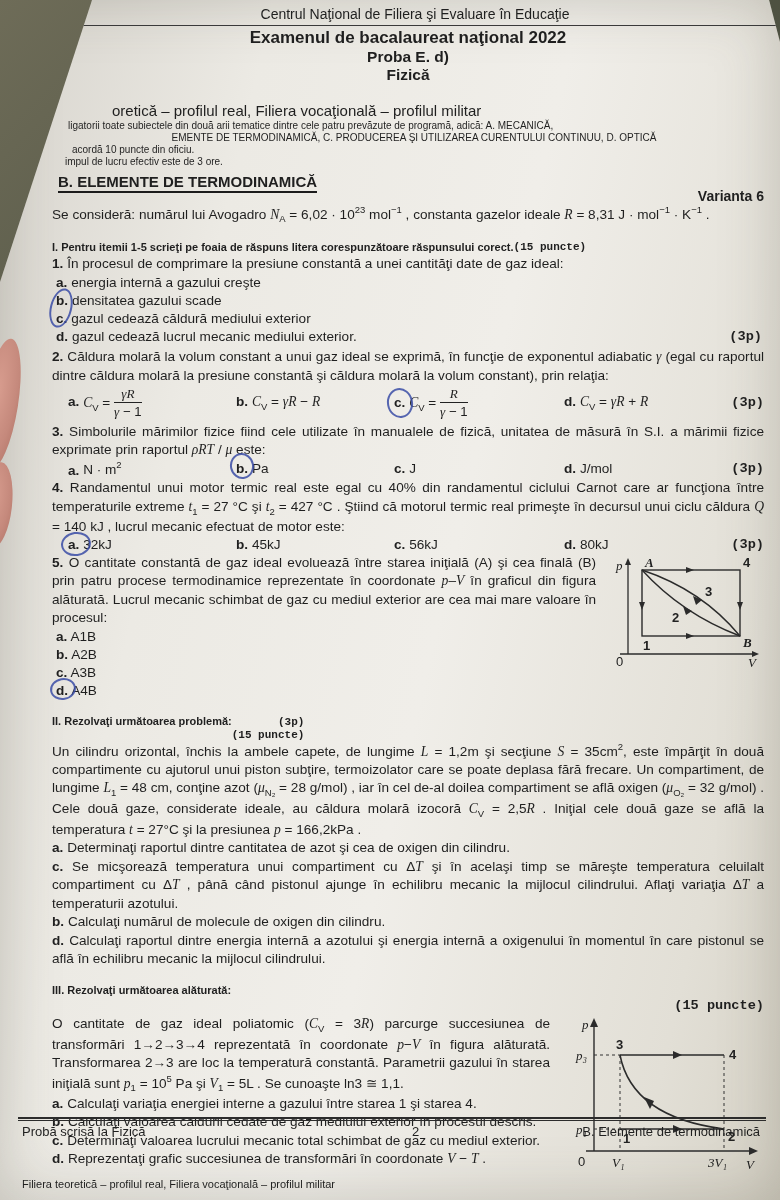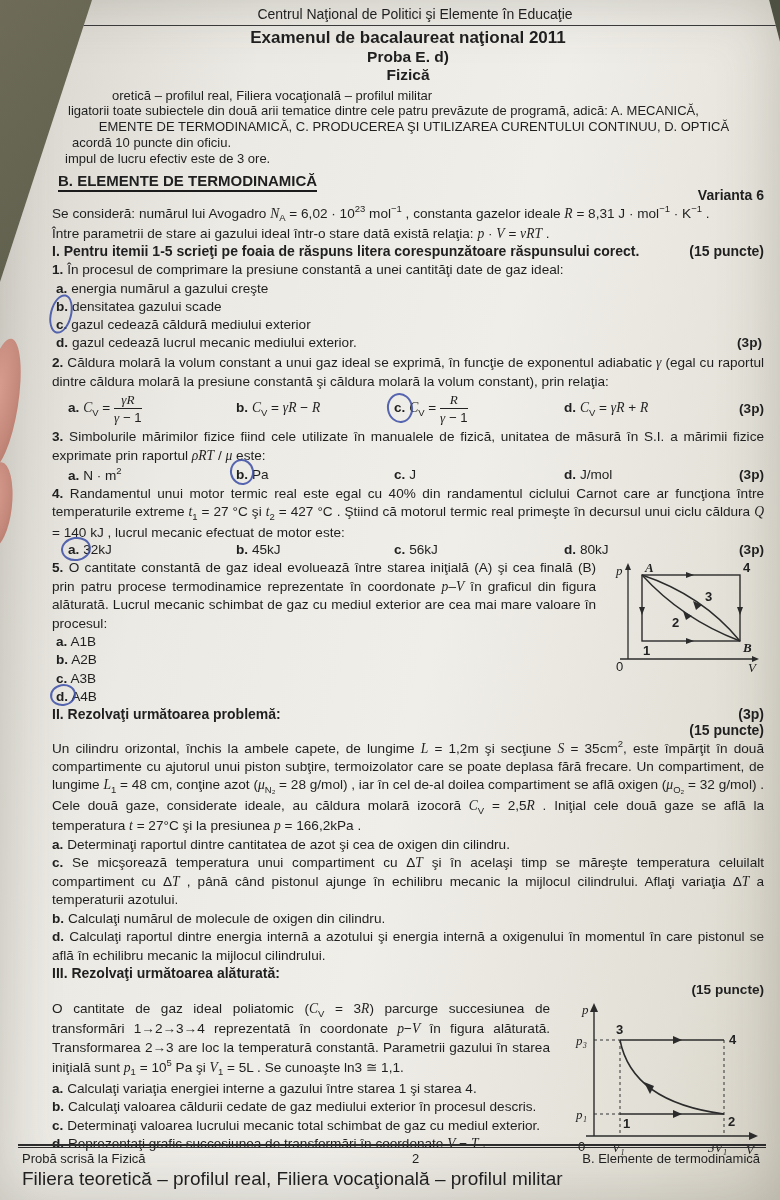--- a/index.html
+++ b/index.html
@@ -22,36 +22,36 @@
   .curl.c2 { left:26px; top:14px; background:#c9c5ba; width:2px; }
   .curl.c3 { left:37px; top:6px; background:#efede7; }
   .finger { position:absolute; background:radial-gradient(ellipse at 35% 40%, #d89d8f 0%, #c5897c 60%, #b17466 100%); border-radius:50%; z-index:6; }
   .f1 { left:-16px; top:338px; width:34px; height:132px; transform:rotate(9deg); }
   .f2 { left:-18px; top:462px; width:30px; height:86px; transform:rotate(6deg); }
 
   
   .inst { text-align:center; font-size:14px; padding-bottom:3px; border-bottom:1.6px solid #3a3a3a; margin:0 -16px 2px -2px; }
   .exam-title { text-align:center; font-size:17px; font-weight:bold; margin-top:2px; }
   .proba, .subject { text-align:center; font-size:15.5px; font-weight:bold; line-height:1.18; }
-  .profile-frag { font-size:13px; line-height:1.2; padding-left:60px; margin-top:3px; }
-  .note { font-size:13px; line-height:1.22; }
+  .profile-frag { font-size:15px; line-height:1.2; padding-left:60px; margin-top:17px; }
+  .note { font-size:10px; line-height:1.22; }
   .n1 { padding-left:16px; } .n2 { padding-left:12px;text-align:center; } .n3 { padding-left:20px; } .n4 { padding-left:13px; }
 
   .bhead-row { display:flex; justify-content:space-between; align-items:flex-start; margin-top:5px; }
   .bhead { font-size:15px; font-weight:bold; border-bottom:2px solid #1c1c1c; padding-bottom:1px; margin-left:6px; }
   .variant { font-size:14px; font-weight:bold; padding-top:15px; }
 
   .line { font-size:13.6px; line-height:1.36; }
   .just { text-align:justify; }
   i { font-family:"Liberation Serif", serif; font-style:italic; }
   sub,sup { font-size:9.5px;text-align:right; }
-  .pts { font-weight:bold; white-space:nowrap; }
+  .pts { font-weight:bold; white-space:nowrap;font-family:Liberation Mono, monospace; }
   .right { text-align:right; }
 
-  .part-head { display:flex; justify-content:space-between; font-size:14px; font-weight:bold; margin-top:0; }
+  .part-head { display:flex; font-size:11px; font-weight:bold; margin-top:15px; }
   .qblock { margin-top:2px; }
   .qnum { font-weight:bold; }
   .okey { font-weight:bold; }
   .opt { font-size:13.6px; line-height:1.33; padding-left:4px; }
   .opt-flex { display:flex; justify-content:space-between; padding-right:2px; }
   .opt-grid { display:grid; grid-template-columns:168px 158px 170px 1fr 44px; align-items:center; font-size:13.6px; padding-left:4px;margin-left:12px; }
   .opt-grid .pts { text-align:right; }
   .frac { display:inline-flex; flex-direction:column; vertical-align:middle; text-align:center; font-size:13.2px; line-height:1.15; margin:1px 0; }
   .frac .fn { border-bottom:1.3px solid #222; padding:0 4px 1px; }
   .frac .fd { padding-top:1px; }
@@ -71,58 +71,57 @@
   .fig text.it { font-family:"Liberation Serif",serif; font-style:italic; }
   .fig text.st { font-weight:600; }
 
   .sec-head-stack { text-align:right; }
   .clear { clear:both; }
 
   .footer { position:absolute; left:18px; right:14px; bottom:10px; z-index:4; }
   .frule { border-top:2.4px solid #2c2c2c; border-bottom:1px solid #2c2c2c; height:4px; margin-bottom:3px; }
   .frow { display:flex; font-size:13px; line-height:1.3; }
   .fl { flex:1.4; padding-left:4px; } .fc { flex:.4; text-align:center; } .fr { flex:1.2; text-align:right; padding-right:6px; }
-  .fl2 { font-size:19px; padding-left:4px; }
+  .fl2 { font-size:11px; padding-left:4px;margin-top:37px; }
 </style>
 </head>
 <body>
 
 <div class="page">
   <div class="curl c1"></div>
   <div class="curl c2"></div>
   <div class="curl c3"></div>
 
   <div class="content">
 
-    <div class="inst">Centrul Naţional de Politici şi Elemente în Educaţie</div>
-    <div class="exam-title">Examenul de bacalaureat naţional 2011</div>
+    <div class="inst">Centrul Naţional de Filiera şi Evaluare în Educaţie</div>
+    <div class="exam-title">Examenul de bacalaureat naţional 2022</div>
     <div class="proba">Proba E. d)</div>
     <div class="subject">Fizică</div>
 
     <div class="profile-frag">oretică – profilul real, Filiera vocaţională – profilul militar</div>
     <div class="note n1">ligatorii toate subiectele din două arii tematice dintre cele patru prevăzute de programă, adică: A. MECANICĂ,</div>
     <div class="note n2">EMENTE DE TERMODINAMICĂ, C. PRODUCEREA ŞI UTILIZAREA CURENTULUI CONTINUU, D. OPTICĂ</div>
     <div class="note n3">acordă 10 puncte din oficiu.</div>
     <div class="note n4">impul de lucru efectiv este de 3 ore.</div>
 
     <div class="bhead-row">
       <span class="bhead">B. ELEMENTE DE TERMODINAMICĂ</span>
       <span class="variant">Varianta 6</span>
     </div>
     <div class="line">Se consideră: numărul lui Avogadro <i>N</i><sub>A</sub> = 6,02 · 10<sup>23</sup> mol<sup>−1</sup> ,  constanta gazelor ideale <i>R</i> = 8,31 J · mol<sup>−1</sup> · K<sup>−1</sup> .</div>
-    <div class="line">Între parametrii de stare ai gazului ideal într-o stare dată există relaţia:  <i>p</i> · <i>V</i> = <i>νRT</i> .</div>
 
     <div class="part-head">
       <span>I. Pentru itemii 1-5 scrieţi pe foaia de răspuns litera corespunzătoare răspunsului corect.</span>
       <span class="pts">(15 puncte)</span>
     </div>
 
     <div class="qblock">
       <div class="line"><span class="qnum">1.</span> <span>În procesul de comprimare la presiune constantă a unei cantităţi date de gaz ideal:</span></div>
-      <div class="opt"><span class="okey">a.</span> <span>energia numărul a gazului creşte</span></div>
+      <div class="opt"><span class="okey">a.</span> <span>energia internă a gazului creşte</span></div>
       <div class="opt"><span class="okey">b.</span> <span>densitatea gazului scade</span></div>
       <div class="opt"><span class="pen okey"><span class="ring ring-q1c"></span><span>c.</span></span> <span>gazul cedează căldură mediului exterior</span></div>
       <div class="opt opt-flex">
           <span><span class="okey">d.</span> <span>gazul cedează lucrul mecanic mediului exterior.</span></span>
           <span class="pts">(3p)</span>
         </div>
     </div>
 
     <div class="qblock just">
       <div class="line"><span class="qnum">2.</span> <span>Căldura molară la volum constant a unui gaz ideal se exprimă, în funcţie de exponentul adiabatic <i>γ</i> (egal cu raportul dintre căldura molară la presiune constantă şi căldura molară la volum constant), prin relaţia:</span></div>

